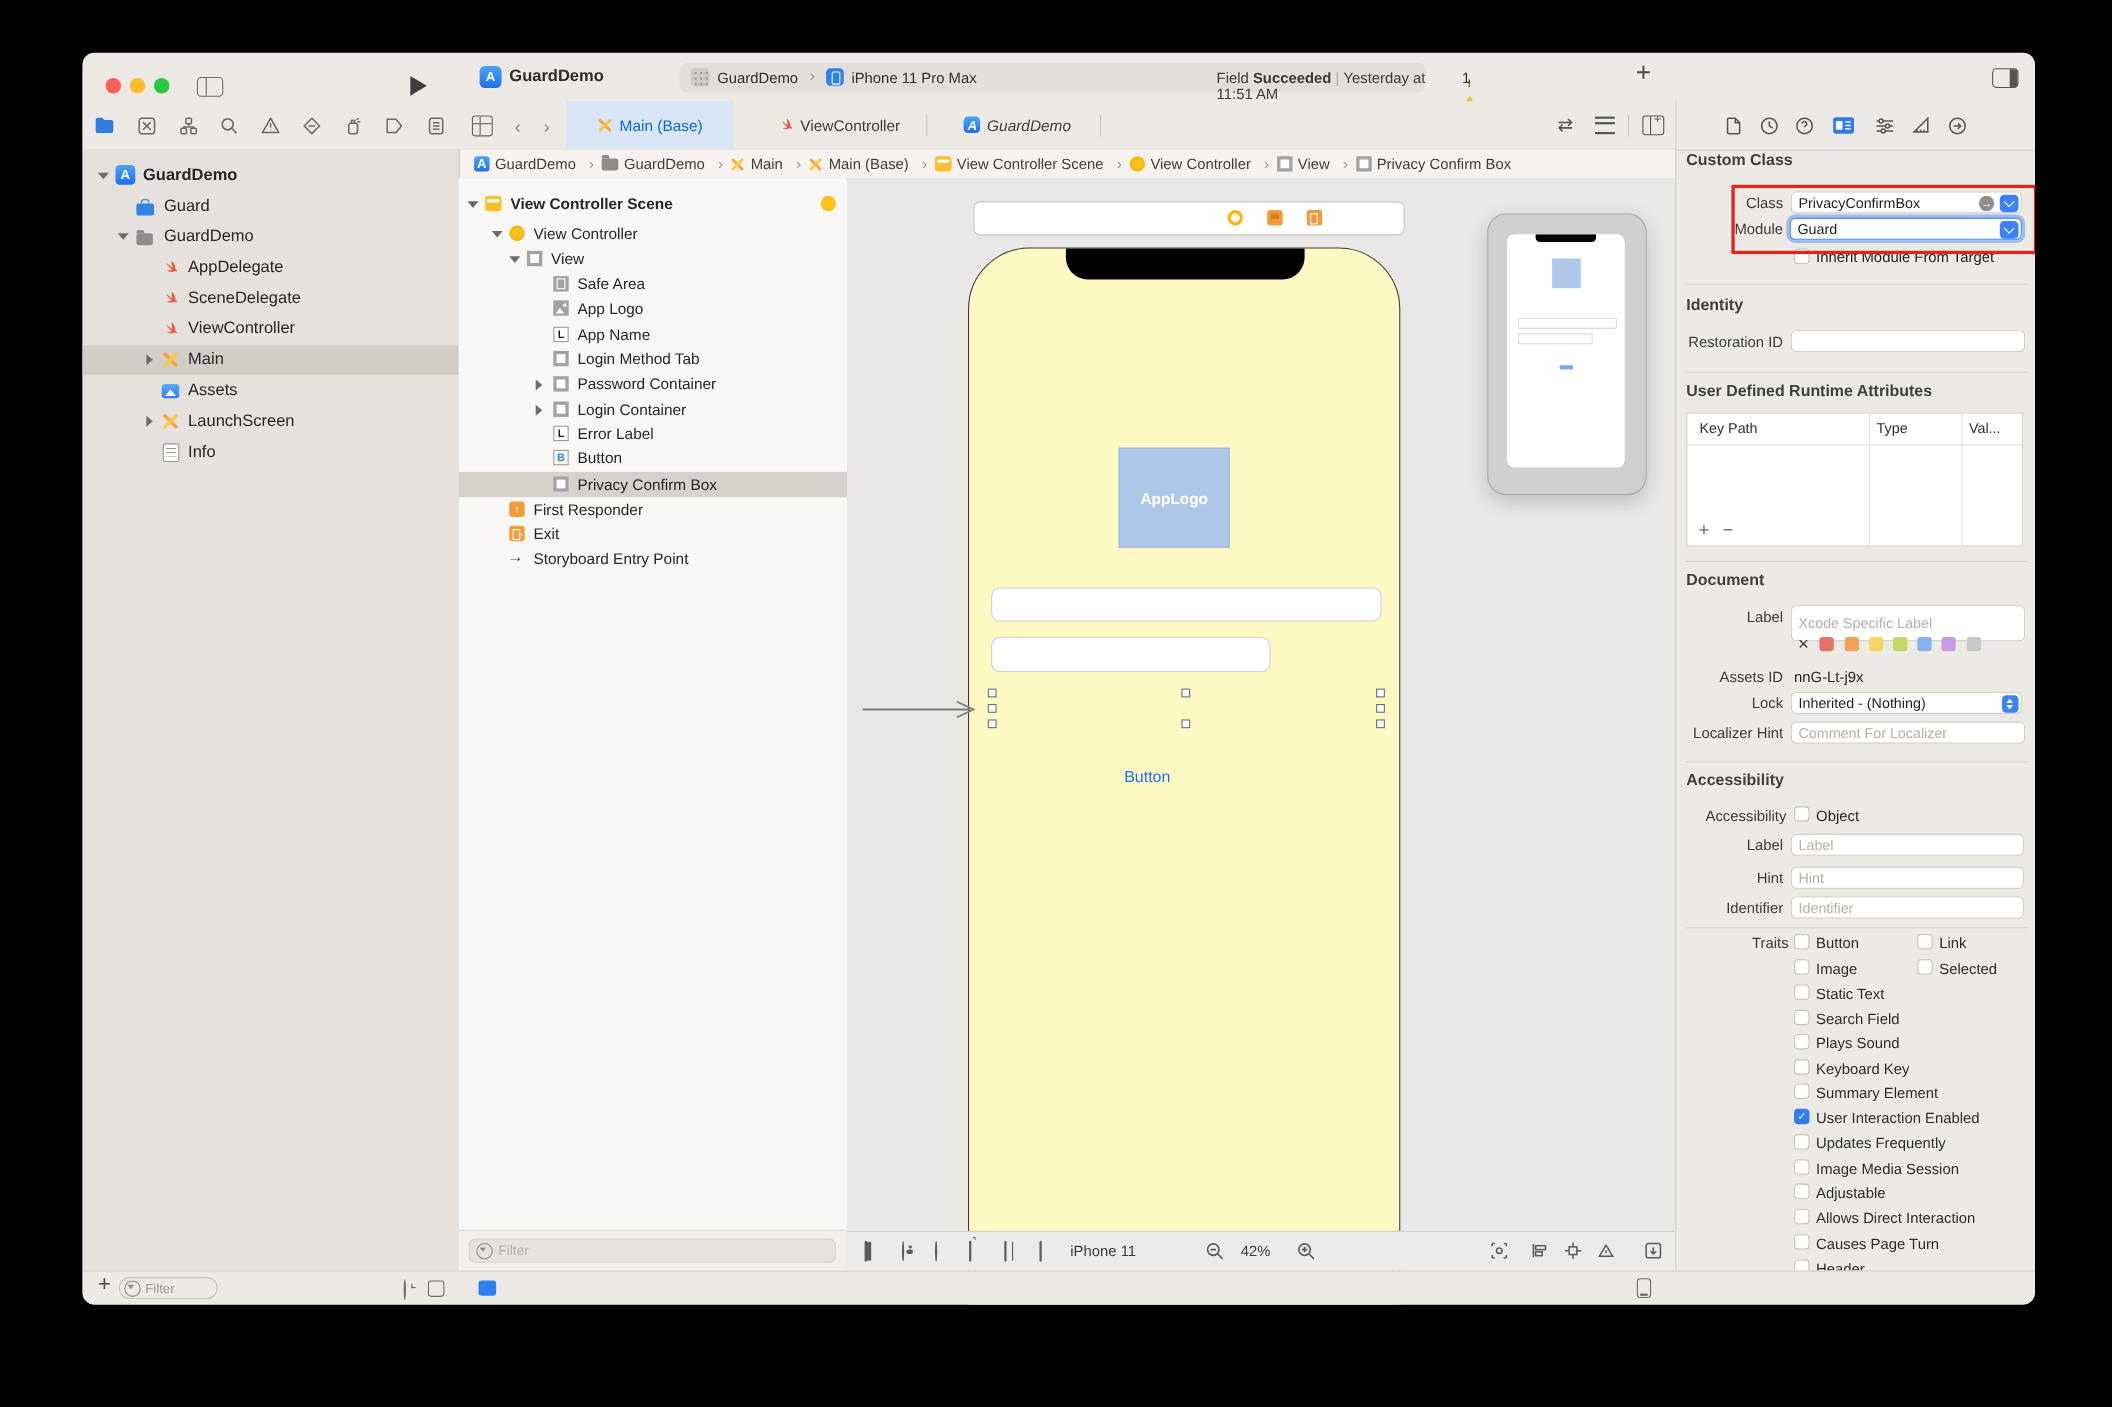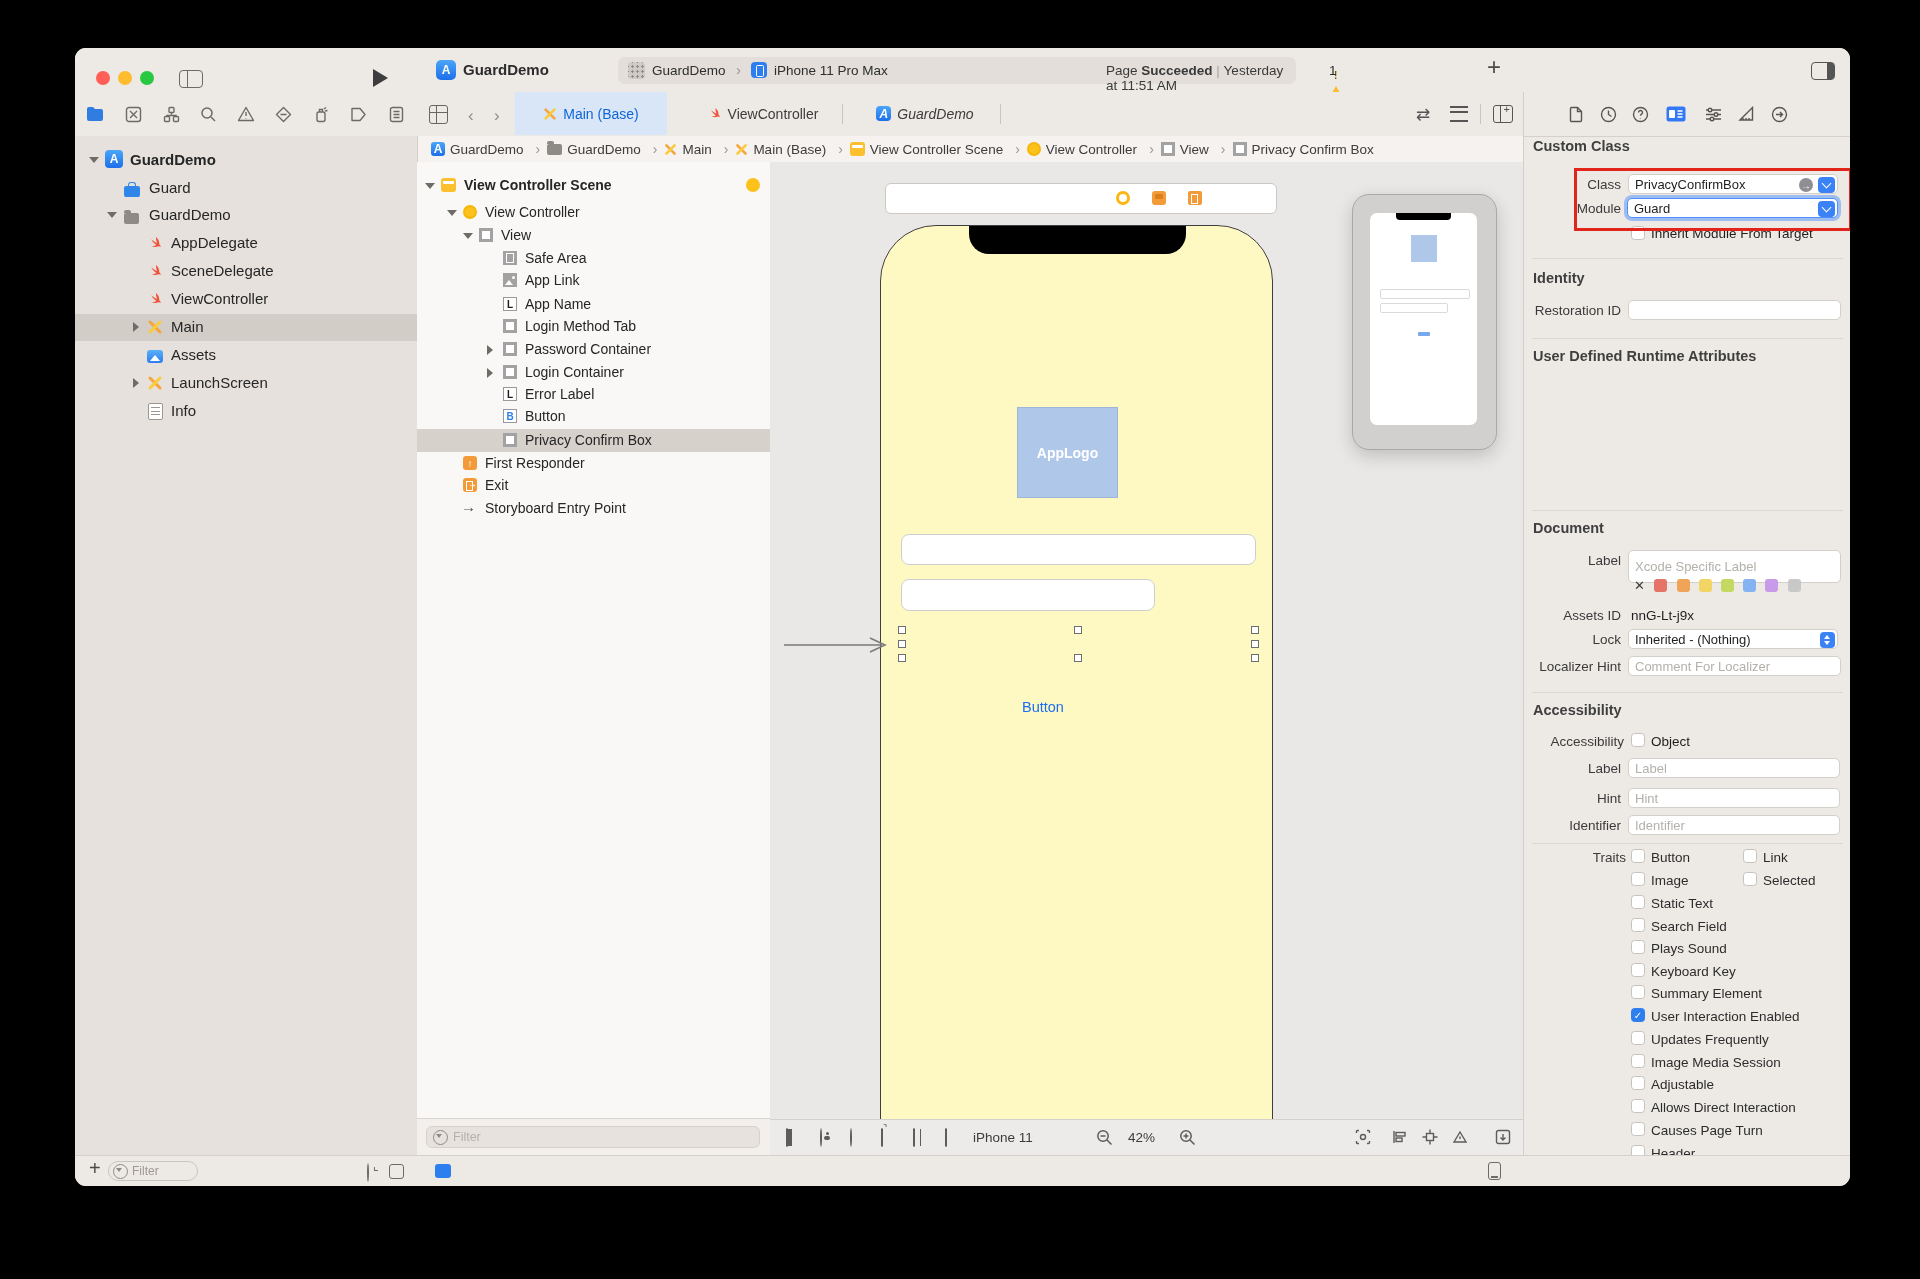--- a/index.html
+++ b/index.html
@@ -193,21 +193,21 @@
       <span class="play-btn"></span>
       <span class="app-badge abs" style="left:361px;top:12px"></span>
       <span class="tb-title">GuardDemo</span>
 
       <div class="scheme-pill">
         <span class="scheme-icon"></span>
         <span class="pill-txt abs" style="left:34px;top:6px">GuardDemo</span>
         <span class="chev-sep abs" style="left:118px;top:4px"></span>
         <span class="device-icon" style="left:133px;top:5px"></span>
         <span class="pill-txt abs" style="left:156px;top:6px">iPhone 11 Pro Max</span>
-        <span class="pill-txt abs" style="left:488px;top:6px;color:#3a3a3a"><span>Page</span>&nbsp;<b>Succeeded</b><span style="color:#aaa6a1">&nbsp;|&nbsp;</span><span>Yesterday at 11:51 AM</span></span>
+        <span class="pill-txt abs" style="left:488px;top:6px;color:#3a3a3a"><span>Field</span>&nbsp;<b>Succeeded</b><span style="color:#aaa6a1">&nbsp;|&nbsp;</span><span>Yesterday at 11:51 AM</span></span>
       </div>
 
       <span class="warn-tri abs" style="left:1233px;top:15px"></span>
       <span class="pill-txt abs" style="left:1254px;top:15px">1</span>
       <span class="plus-btn abs" style="left:1412px;top:5px"></span>
       <span class="panel-toggle" style="left:1736px;top:14px">
           <i></i>
         </span>
     </div>
 
@@ -420,21 +420,21 @@
         <span class="disc disc-open abs" style="left:46px;top:9px"></span>
         <span class="ic-view abs" style="left:62px;top:4px"></span>
         <span class="lbl" style="left:84px">View</span>
       </div>
       <div class="out-row" style="top:85px">
         <span class="ic-safearea abs" style="left:86px;top:4px"></span>
         <span class="lbl" style="left:108px">Safe Area</span>
       </div>
       <div class="out-row" style="top:107px">
         <span class="ic-imgview abs" style="left:86px;top:4px"></span>
-        <span class="lbl" style="left:108px">App Link</span>
+        <span class="lbl" style="left:108px">App Logo</span>
       </div>
       <div class="out-row" style="top:131px">
         <span class="ic-letter ic-L abs" style="left:86px;top:4px"></span>
         <span class="lbl" style="left:108px">App Name</span>
       </div>
       <div class="out-row" style="top:153px">
         <span class="ic-view abs" style="left:86px;top:4px"></span>
         <span class="lbl" style="left:108px">Login Method Tab</span>
       </div>
       <div class="out-row" style="top:176px">
@@ -639,20 +639,31 @@
       <span class="cb" style="left:107px;top:134px"></span>
       <span class="insp-val" style="left:127px;top:134px">Inherit Module From Target</span>
 
       <div class="sep" style="top:166px"></div>
       <span class="insp-sec-h" style="left:9px;top:178px">Identity</span>
       <span class="insp-lbl" style="left:0px;top:211px;width:97px">Restoration ID</span>
       <div class="ifield" style="left:104px;top:208px;width:213px;height:20px"></div>
 
       <div class="sep" style="top:246px"></div>
       <span class="insp-sec-h" style="left:9px;top:256px">User Defined Runtime Attributes</span>
+      <div class="udra-table">
+        <div class="udra-head">
+          <span class="abs" style="left:11px;top:6px">Key Path</span>
+          <span class="abs" style="left:172px;top:6px">Type</span>
+          <span class="abs" style="left:256px;top:6px">Val...</span>
+        </div>
+        <span class="udra-col" style="left:165px"></span>
+        <span class="udra-col" style="left:249px"></span>
+        <span class="pm" style="left:10px">+</span>
+        <span class="pm" style="left:32px">−</span>
+      </div>
 
       <div class="sep" style="top:418px"></div>
       <span class="insp-sec-h" style="left:9px;top:428px">Document</span>
       <span class="insp-lbl" style="left:0px;top:461px;width:97px">Label</span>
       <div class="ifield" style="left:104px;top:458px;width:213px;height:33px">
         <span class="placeholder">Xcode Specific Label</span>
       </div>
       <span class="xglyph" style="left:110px;top:486px">✕</span>
       <span class="swatch" style="left:130px;background:#E57368"></span>
       <span class="swatch" style="left:153px;background:#F0A458"></span>

